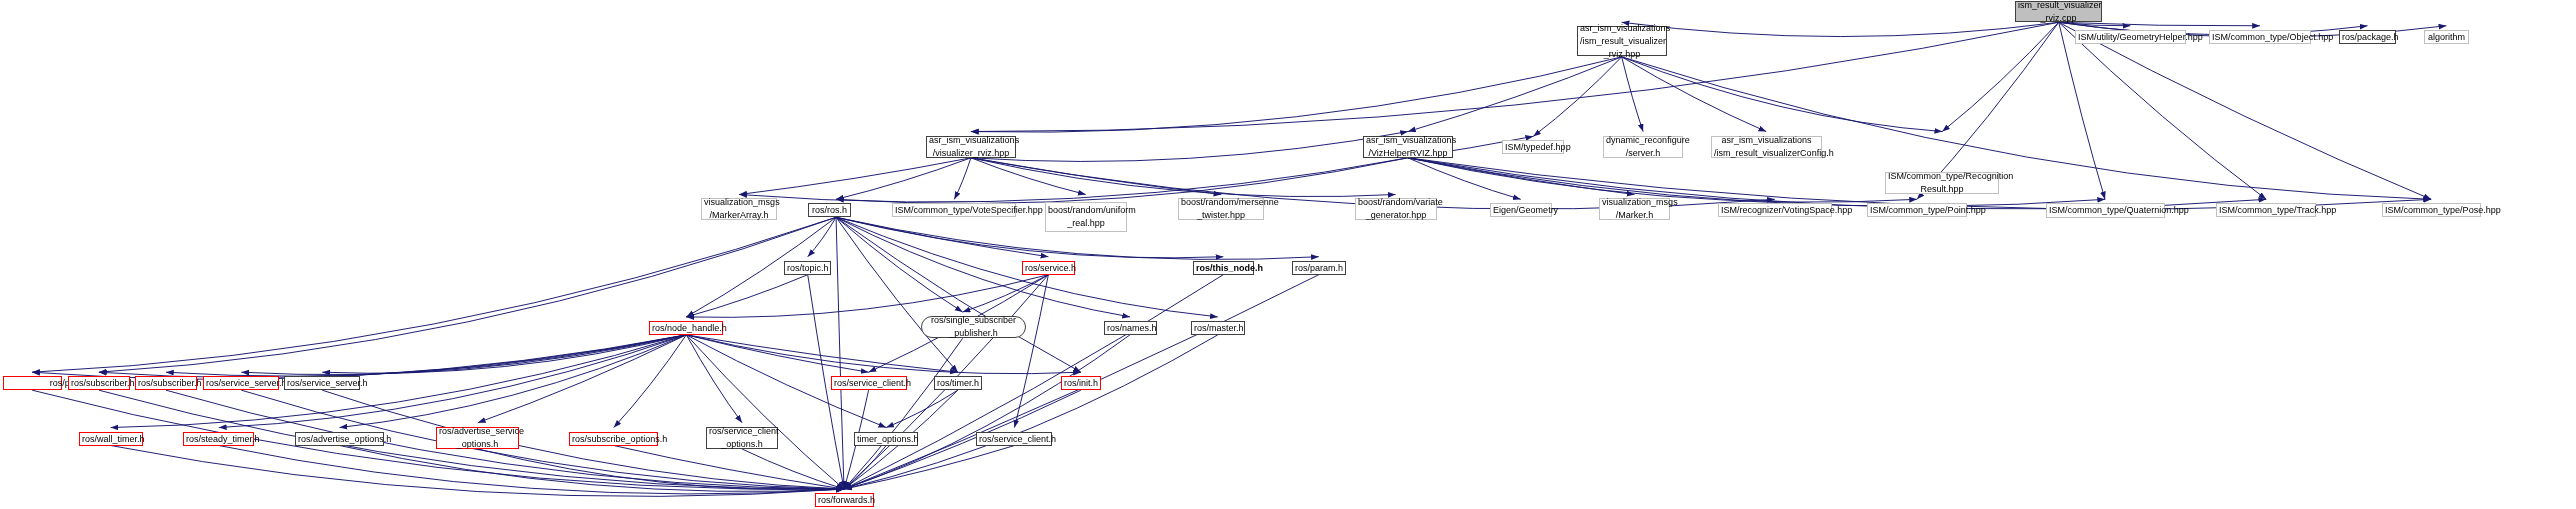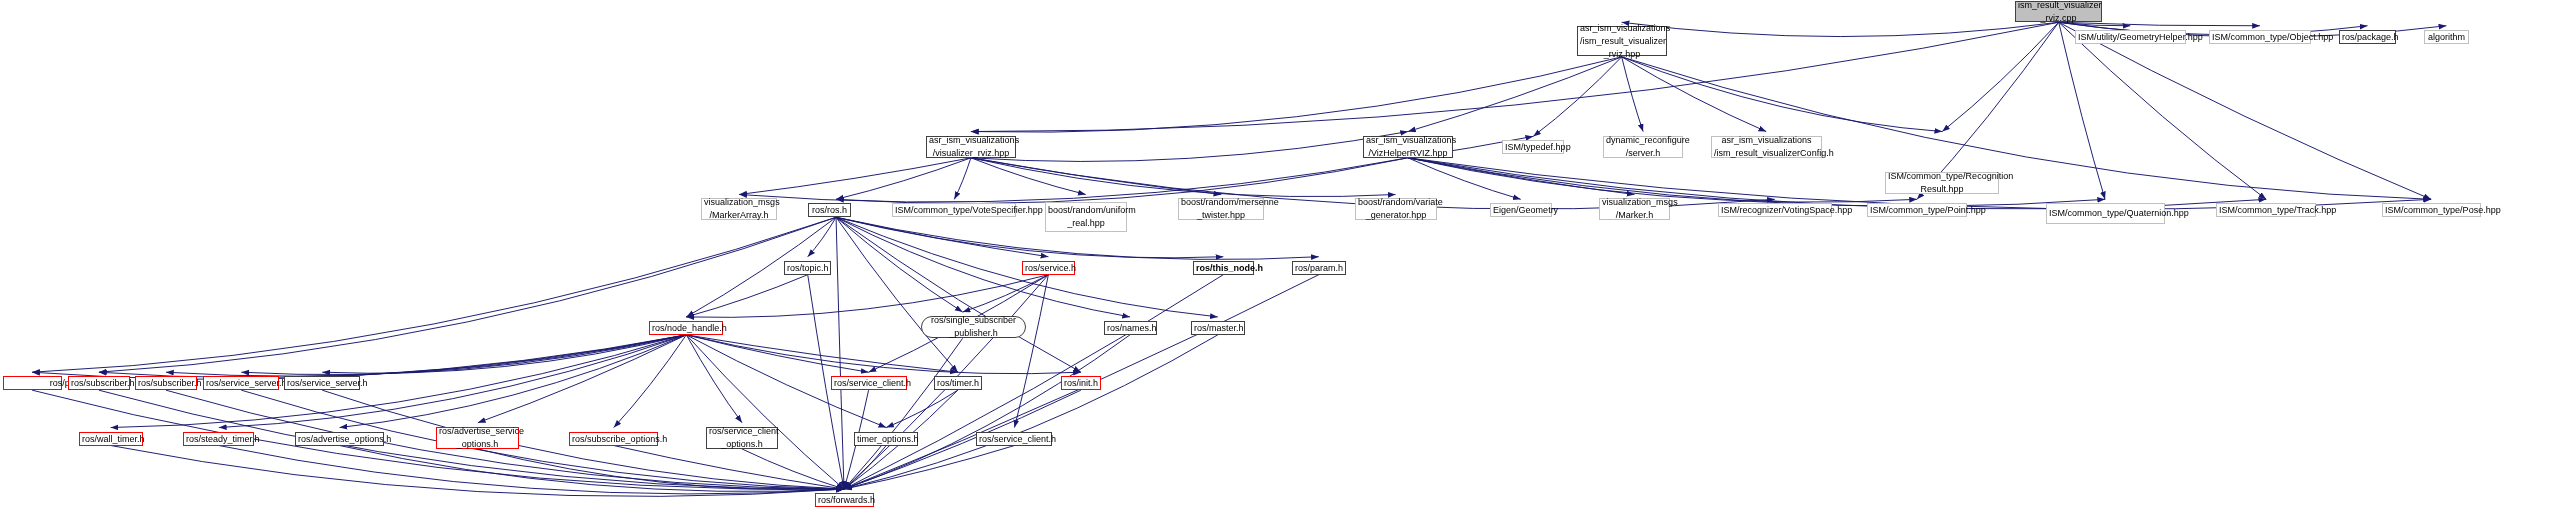--- a/index.html
+++ b/index.html
@@ -149,21 +149,21 @@
 _real.hpp</span></div>
       <div class="node" style="left: 1178px; top: 198px; width: 86px; height: 22px;"><span>boost/random/mersenne
 _twister.hpp</span></div>
       <div class="node" style="left: 1355px; top: 198px; width: 82px; height: 22px;"><span>boost/random/variate
 _generator.hpp</span></div>
       <div class="node" style="left: 1490px; top: 203px; width: 62px; height: 14px;"><span>Eigen/Geometry</span></div>
       <div class="node" style="left: 1599px; top: 198px; width: 71px; height: 22px;"><span>visualization_msgs
 /Marker.h</span></div>
       <div class="node" style="left: 1718px; top: 203px; width: 114px; height: 14px;"><span>ISM/recognizer/VotingSpace.hpp</span></div>
       <div class="node" style="left: 1867px; top: 203px; width: 100px; height: 14px;"><span>ISM/common_type/Point.hpp</span></div>
-      <div class="node" style="left: 2046px; top: 203px; width: 119px; height: 21px;"><span>ISM/common_type/Quaternion.hpp</span></div>
+      <div class="node" style="left: 2046px; top: 203px; width: 119px; height: 15px;"><span>ISM/common_type/Quaternion.hpp</span></div>
       <div class="node" style="left: 2216px; top: 203px; width: 100px; height: 14px;"><span>ISM/common_type/Track.hpp</span></div>
       <div class="node" style="left: 2382px; top: 203px; width: 99px; height: 14px;"><span>ISM/common_type/Pose.hpp</span></div>
       <div class="node dark" style="left: 784px; top: 261px; width: 47px; height: 14px;"><span>ros/topic.h</span></div>
       <div class="node red" style="left: 1022px; top: 261px; width: 53px; height: 14px;"><span>ros/service.h</span></div>
       <div class="node dark" style="left: 1193px; top: 261px; width: 61px; height: 14px; font-weight: bold;"><span>ros/this_node.h</span></div>
       <div class="node dark" style="left: 1292px; top: 261px; width: 54px; height: 14px;"><span>ros/param.h</span></div>
       <div class="node dark" style="left: 921px; top: 316px; width: 105px; height: 22px; border-radius: 11px;"><span>ros/single_subscriber
 _publisher.h</span></div>
       <div class="node dark" style="left: 1104px; top: 321px; width: 53px; height: 14px;"><span>ros/names.h</span></div>
       <div class="node dark" style="left: 1191px; top: 321px; width: 54px; height: 14px;"><span>ros/master.h</span></div>

